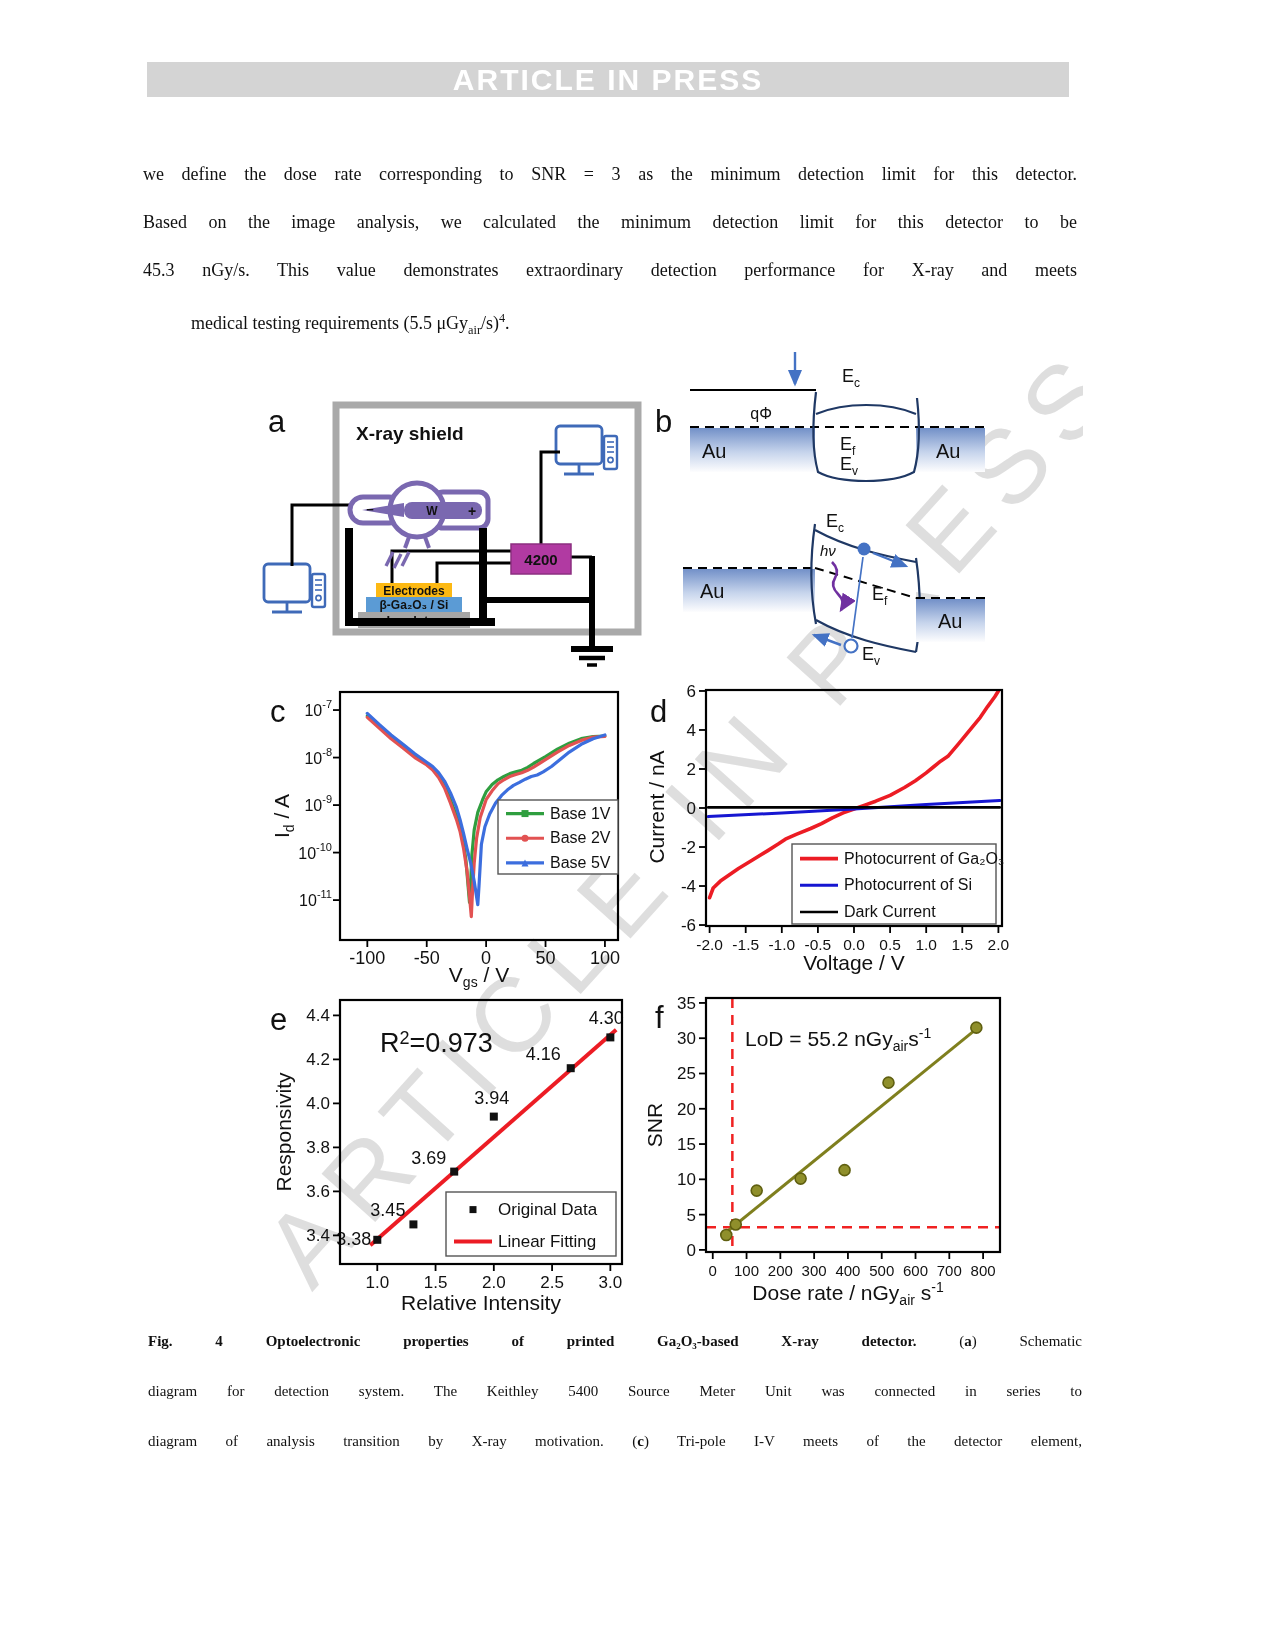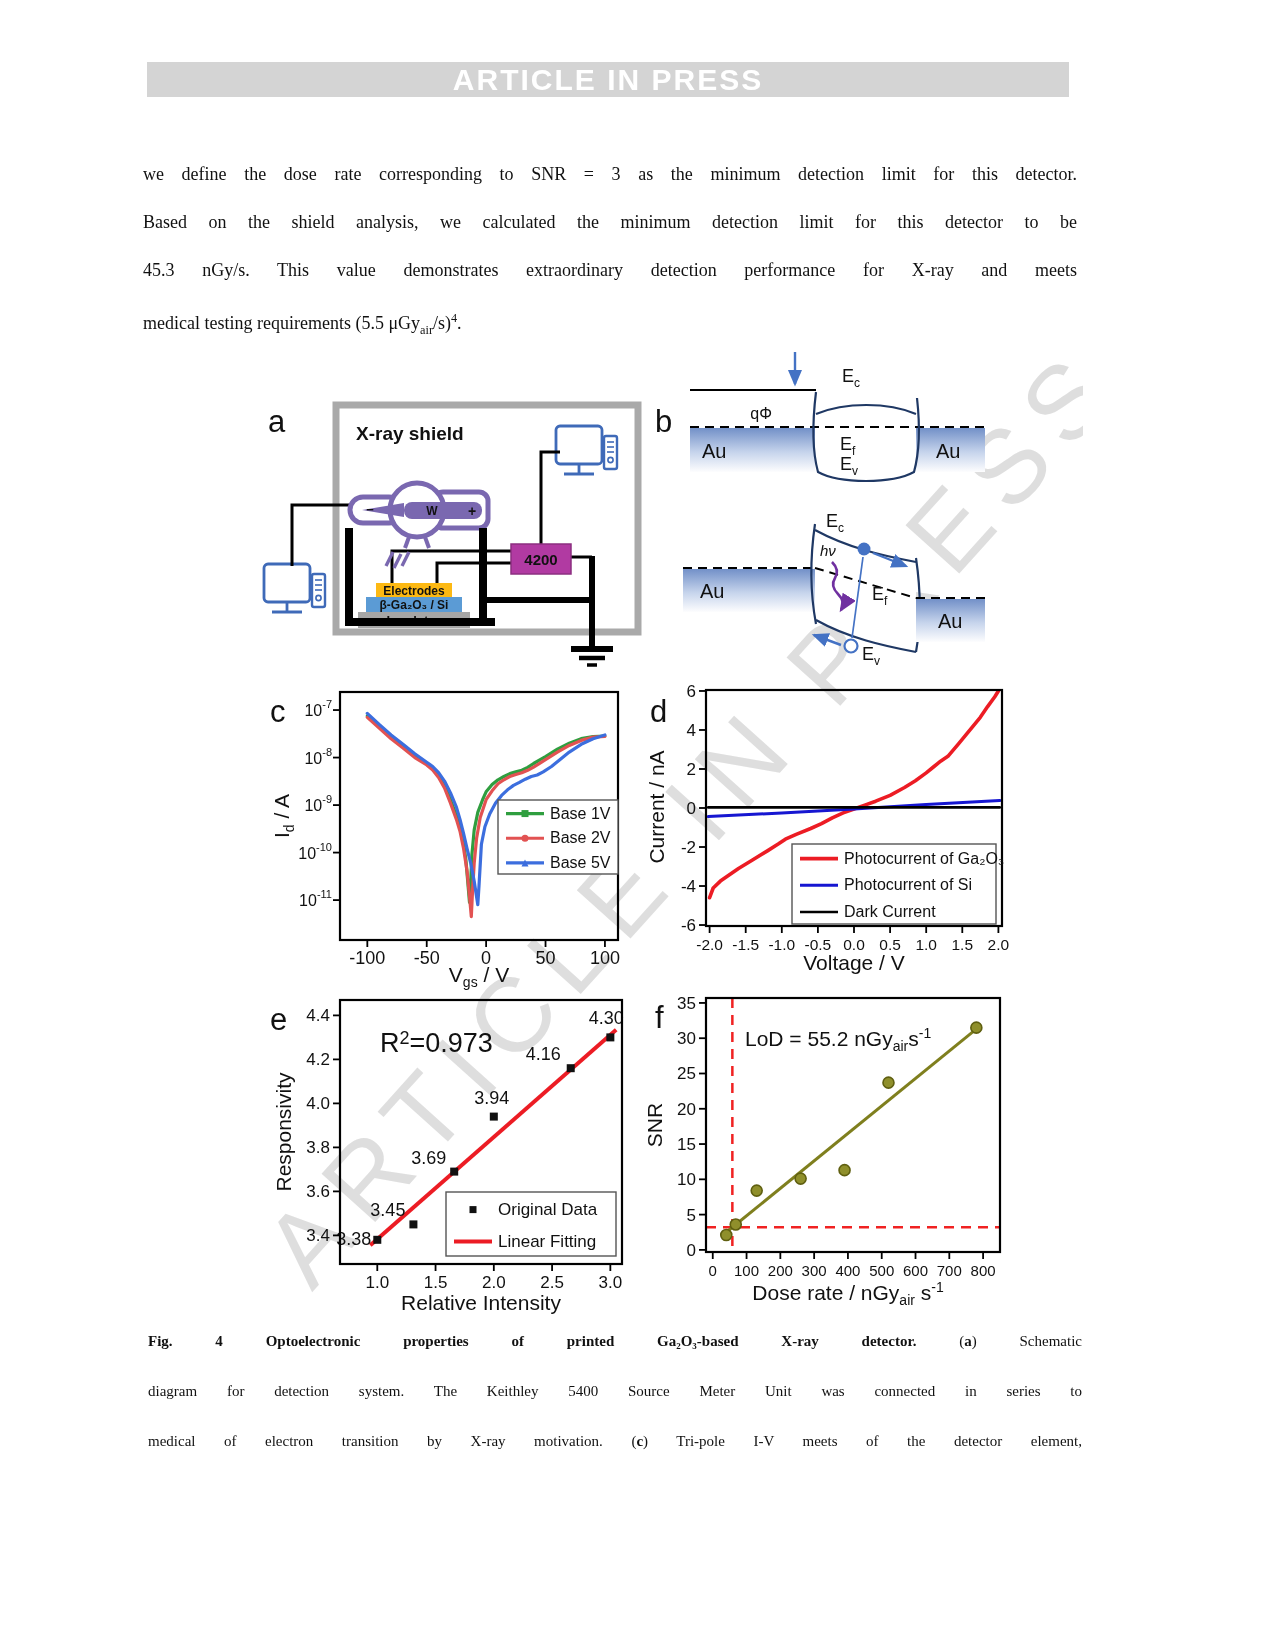--- a/index.html
+++ b/index.html
@@ -5,47 +5,47 @@
   html,body{margin:0;padding:0;background:#fff;}
   .page{position:relative;width:1083px;height:1650px;background:#fff;overflow:hidden;
         font-family:"Liberation Serif","DejaVu Serif",serif;color:#111;}
   .banner{position:absolute;left:147px;top:62px;width:922px;height:35px;background:#d4d4d4;
           font-family:"Liberation Sans","DejaVu Sans",sans-serif;font-weight:bold;font-size:30px;
           color:#fff;text-align:center;line-height:35px;letter-spacing:2px;z-index:3;}
   .paragraph{position:absolute;left:143px;top:150px;width:934px;font-size:18px;z-index:3;}
   .caption{position:absolute;left:148px;top:1316px;width:934px;font-size:15px;z-index:3;}
   .tline{height:48px;line-height:48px;text-align:justify;text-align-last:justify;white-space:normal;}
   .cline{height:50px;line-height:50px;text-align:justify;text-align-last:justify;}
-  .tline.lastfree{text-align:center;text-align-last:left;}
+  .tline.lastfree{text-align:center;text-align-last:left;margin-left:48px;}
   .tline sub,.cline sub{font-size:68%;}
   .tline sup,.cline sup{font-size:68%;}
   .bseg{font-weight:bold;}
   .watermark{position:absolute;left:90px;top:770px;width:1180px;z-index:1;
              font-family:"Liberation Sans","DejaVu Sans",sans-serif;font-size:105px;
              letter-spacing:16px;color:#c9c9c9;opacity:0.6;white-space:nowrap;text-align:center;
              transform:rotate(-48deg);transform-origin:center;}
   svg.figure{position:absolute;left:0;top:0;z-index:2;pointer-events:none;}
   svg text{font-family:"Liberation Sans","DejaVu Sans",sans-serif;fill:#111;}
 </style>
 </head>
 <body>
 
 <div class="page">
   <div class="banner">ARTICLE IN PRESS</div>
   <div class="watermark">ARTICLE IN PRESS</div>
   <div class="paragraph" id="paragraph">
       <div class="tline"><span>we define the dose rate corresponding to SNR = 3 as the minimum detection limit for this detector.</span></div>
-      <div class="tline"><span>Based on the shield analysis, we calculated the minimum detection limit for this detector to be</span></div>
+      <div class="tline"><span>Based on the image analysis, we calculated the minimum detection limit for this detector to be</span></div>
       <div class="tline"><span>45.3 nGy/s. This value demonstrates extraordinary detection performance for X-ray and meets</span></div>
       <div class="tline lastfree"><span>medical testing requirements (5.5 μGy</span><sub>air</sub><span>/s)</span><sup>4</sup><span>.</span></div>
     </div>
   <div class="caption" id="caption">
       <div class="cline"><span class="bseg">Fig. 4 Optoelectronic properties of printed Ga₂O₃-based X-ray detector.</span><span> (</span><span class="bseg">a</span><span>) Schematic</span></div>
       <div class="cline"><span>diagram for detection system. The Keithley 5400 Source Meter Unit was connected in series to</span></div>
-      <div class="cline"><span>medical of electron transition by X-ray motivation. (</span><span class="bseg">c</span><span>) Tri-pole I-V meets of the detector element,</span></div>
+      <div class="cline"><span>diagram of analysis transition by X-ray motivation. (</span><span class="bseg">c</span><span>) Tri-pole I-V meets of the detector element,</span></div>
     </div>
 
   <svg class="figure" id="fig-svg" width="1275" height="1650" viewBox="0 0 1275 1650">
     <defs>
       <linearGradient id="auGrad" x1="0" y1="0" x2="0" y2="1">
         <stop offset="0" stop-color="#7290c8"></stop>
           <stop offset="0.55" stop-color="#c6d4ec"></stop>
           <stop offset="1" stop-color="#fdfdfe"></stop>
       </linearGradient>
       <marker id="mB" markerWidth="9" markerHeight="8" refX="6" refY="3" orient="auto" markerUnits="strokeWidth">

